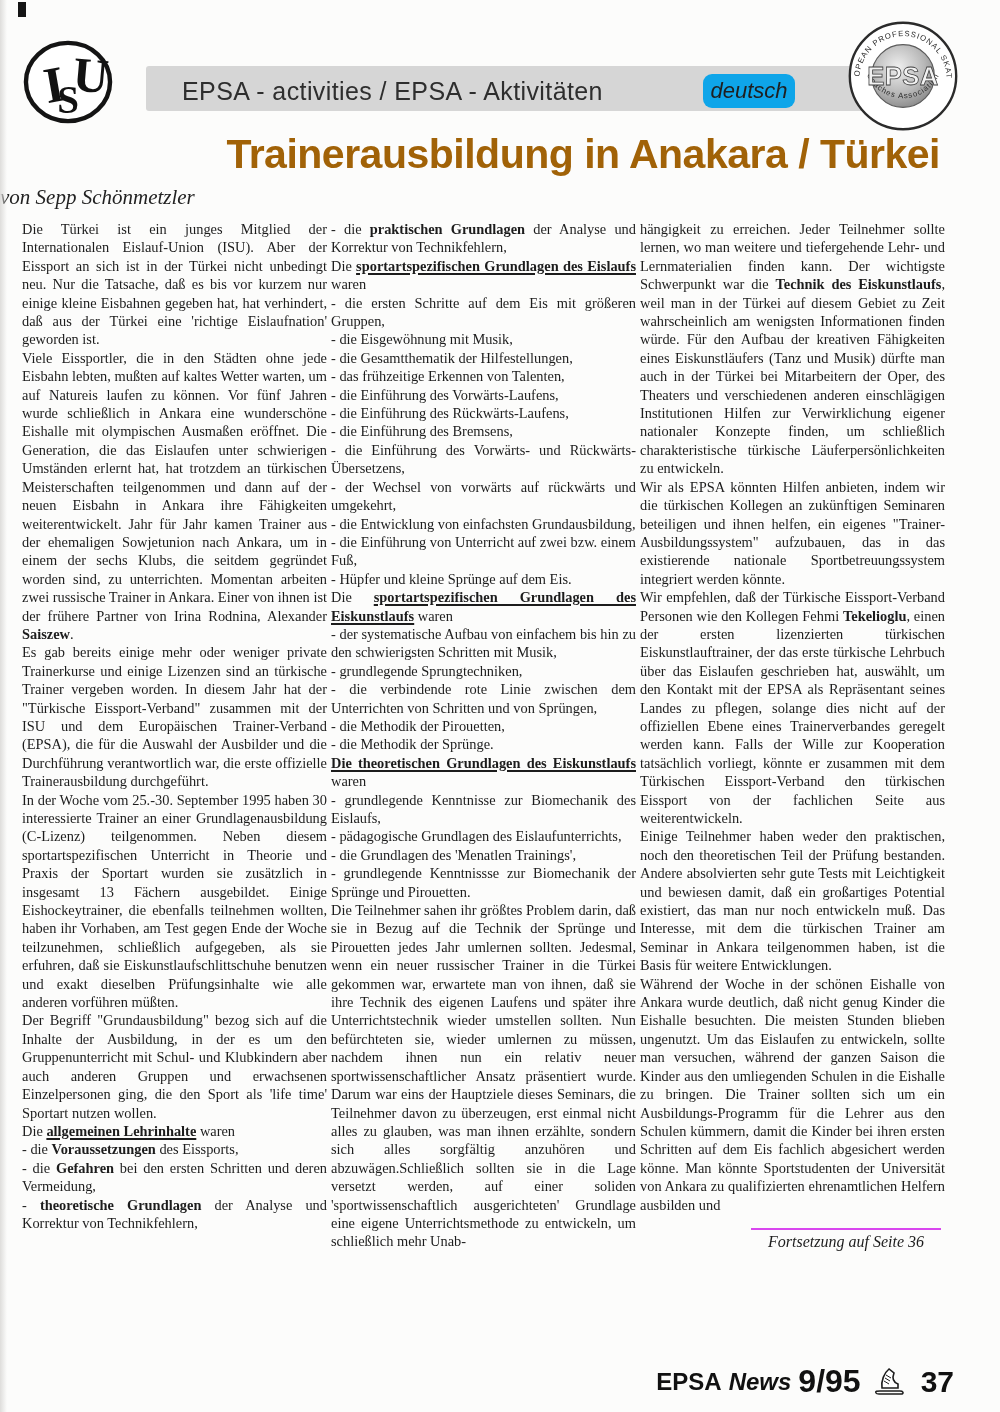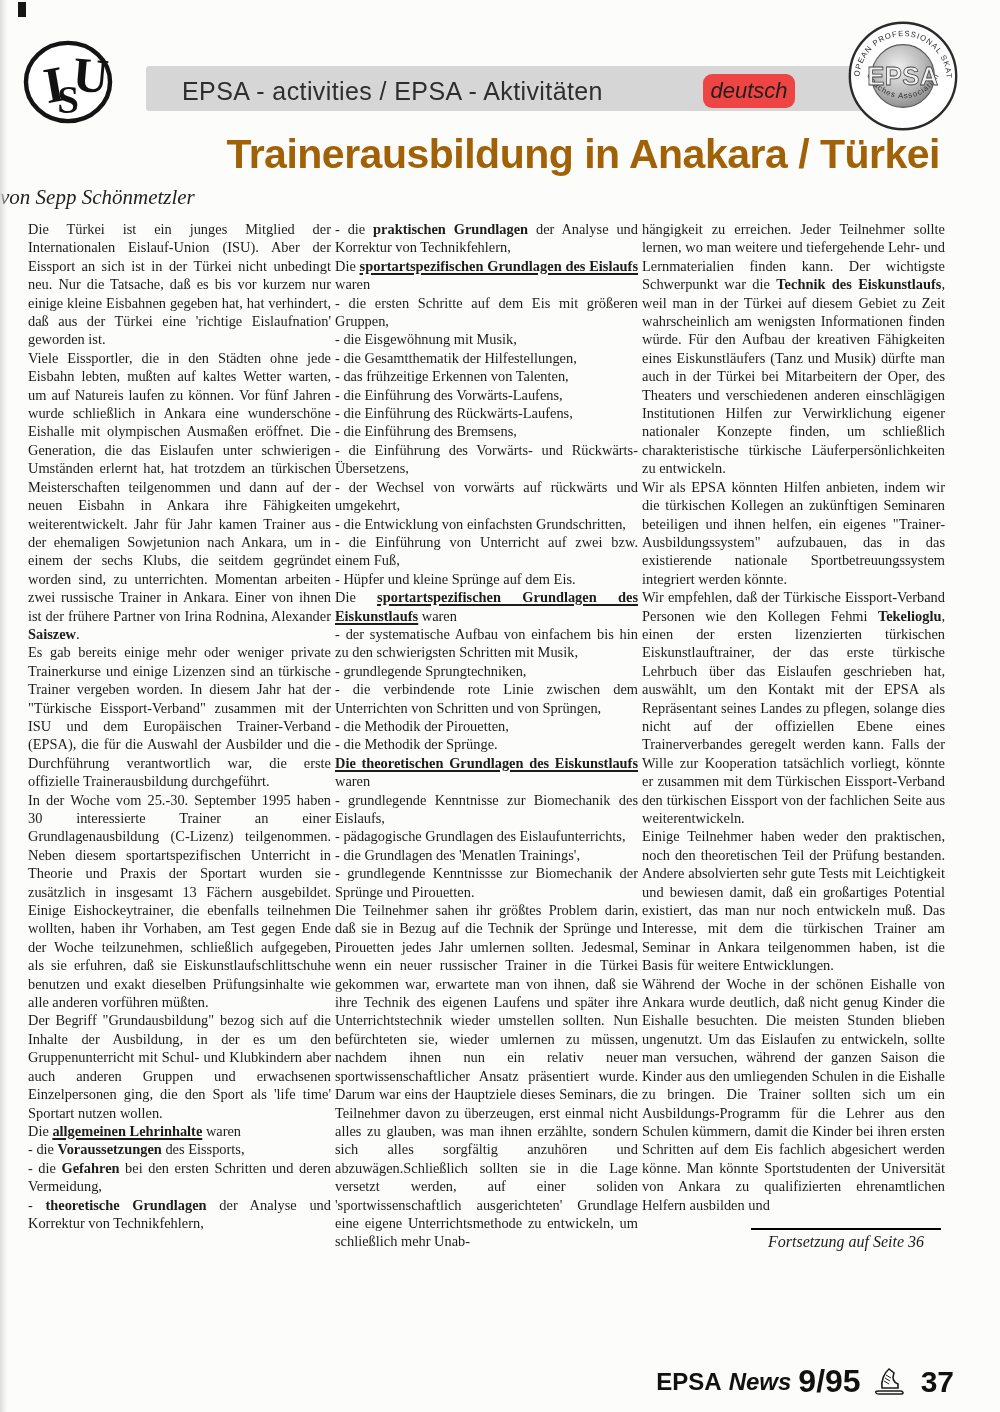--- a/index.html
+++ b/index.html
@@ -15,41 +15,41 @@
   .scan-mark{ position:absolute; left:18px; top:2px; width:8px; height:15px; background:#151515; }
 
   
   .header{ position:relative; height:130px; }
   .isu-logo{ position:absolute; left:20px; top:38px; width:96px; height:88px; }
   .banner{ position:absolute; left:146px; top:66px; width:730px; height:45px;
     background:#d6d6d6; border-radius:3px; }
   .banner-text{ position:absolute; left:36px; top:0; line-height:50px;
     font-family:"Liberation Sans", sans-serif; font-size:25px; letter-spacing:.4px; color:#2e2e2e; }
   .lang-badge{ position:absolute; right:81px; top:8px; width:92px; height:34px;
-    background:#ef4444; border-radius:9px; display:flex; align-items:center; justify-content:center;
+    background:#0ea5e9; border-radius:9px; display:flex; align-items:center; justify-content:center;
     font-family:"Liberation Sans", sans-serif; font-style:italic; font-size:22px; color:#1f1f1f; }
   .epsa-logo{ position:absolute; left:846px; top:18px; width:114px; height:116px; }
 
   
   .title{ margin:0 60px 0 60px; text-align:right;
     font-family:"Liberation Sans", sans-serif; font-weight:700; font-size:41px;
     letter-spacing:-0.5px; color:#a16207; line-height:48px; }
   .byline{ margin-top:7px; text-align:left; font-style:italic; font-size:21px; color:#222; }
 
   
   .columns{ display:grid; grid-template-columns:repeat(3,1fr); column-gap:4px;
-    padding:10px 55px 0 28px; }
+    padding:10px 55px 0 22px; }
   .col{ font-size:14.4px; line-height:18.4px; text-align:justify; hyphens:auto; }
   .col p{ margin:0; }
   .b{ font-weight:700; }
   .u{ text-decoration:underline; text-decoration-thickness:1.6px; text-underline-offset:2px; }
 
   
   .continuation{ margin-top:14px; margin-left:auto; margin-right:4px; width:190px;
-    border-top:2px solid #000000; padding-top:3px; text-align:center;
+    border-top:2px solid #d946ef; padding-top:3px; text-align:center;
     font-style:italic; font-size:16px; color:#1d1d1d; }
 
   
   .footer{ position:absolute; right:46px; bottom:12px; display:flex; align-items:center; gap:7px;
     font-family:"Liberation Sans", sans-serif; font-weight:700; color:#111; }
   .f-epsa{ font-size:24px; }
   .f-news{ font-size:24px; font-style:italic; }
   .f-issue{ font-size:32px; }
   .skate{ width:38px; height:32px; margin:0 2px; }
   .f-page{ font-size:30px; margin-left:4px; }
@@ -122,21 +122,21 @@
         <p><span>Die </span><span class="b u">sportartspezifischen Grundlagen des Eislaufs</span><span> waren</span></p>
         <p><span>- die ersten Schritte auf dem Eis mit größeren Gruppen,</span></p>
         <p><span>- die Eisgewöhnung mit Musik,</span></p>
         <p><span>- die Gesamtthematik der Hilfestellungen,</span></p>
         <p><span>- das frühzeitige Erkennen von Talenten,</span></p>
         <p><span>- die Einführung des Vorwärts-Laufens,</span></p>
         <p><span>- die Einführung des Rückwärts-Laufens,</span></p>
         <p><span>- die Einführung des Bremsens,</span></p>
         <p><span>- die Einführung des Vorwärts- und Rückwärts-Übersetzens,</span></p>
         <p><span>- der Wechsel von vorwärts auf rückwärts und umgekehrt,</span></p>
-        <p><span>- die Entwicklung von einfachsten Grundschritten,</span></p>
+        <p><span>- die Entwicklung von einfachsten Grundausbildung,</span></p>
         <p><span>- die Einführung von Unterricht auf zwei bzw. einem Fuß,</span></p>
         <p><span>- Hüpfer und kleine Sprünge auf dem Eis.</span></p>
         <p><span>Die </span><span class="b u">sportartspezifischen Grundlagen des Eiskunstlaufs</span><span> waren</span></p>
         <p><span>- der systematische Aufbau von einfachem bis hin zu den schwierigsten Schritten mit Musik,</span></p>
         <p><span>- grundlegende Sprungtechniken,</span></p>
         <p><span>- die verbindende rote Linie zwischen dem Unterrichten von Schritten und von Sprüngen,</span></p>
         <p><span>- die Methodik der Pirouetten,</span></p>
         <p><span>- die Methodik der Sprünge.</span></p>
         <p><span class="b u">Die theoretischen Grundlagen des Eiskunstlaufs</span><span> waren</span></p>
         <p><span>- grundlegende Kenntnisse zur Biomechanik des Eislaufs,</span></p>

